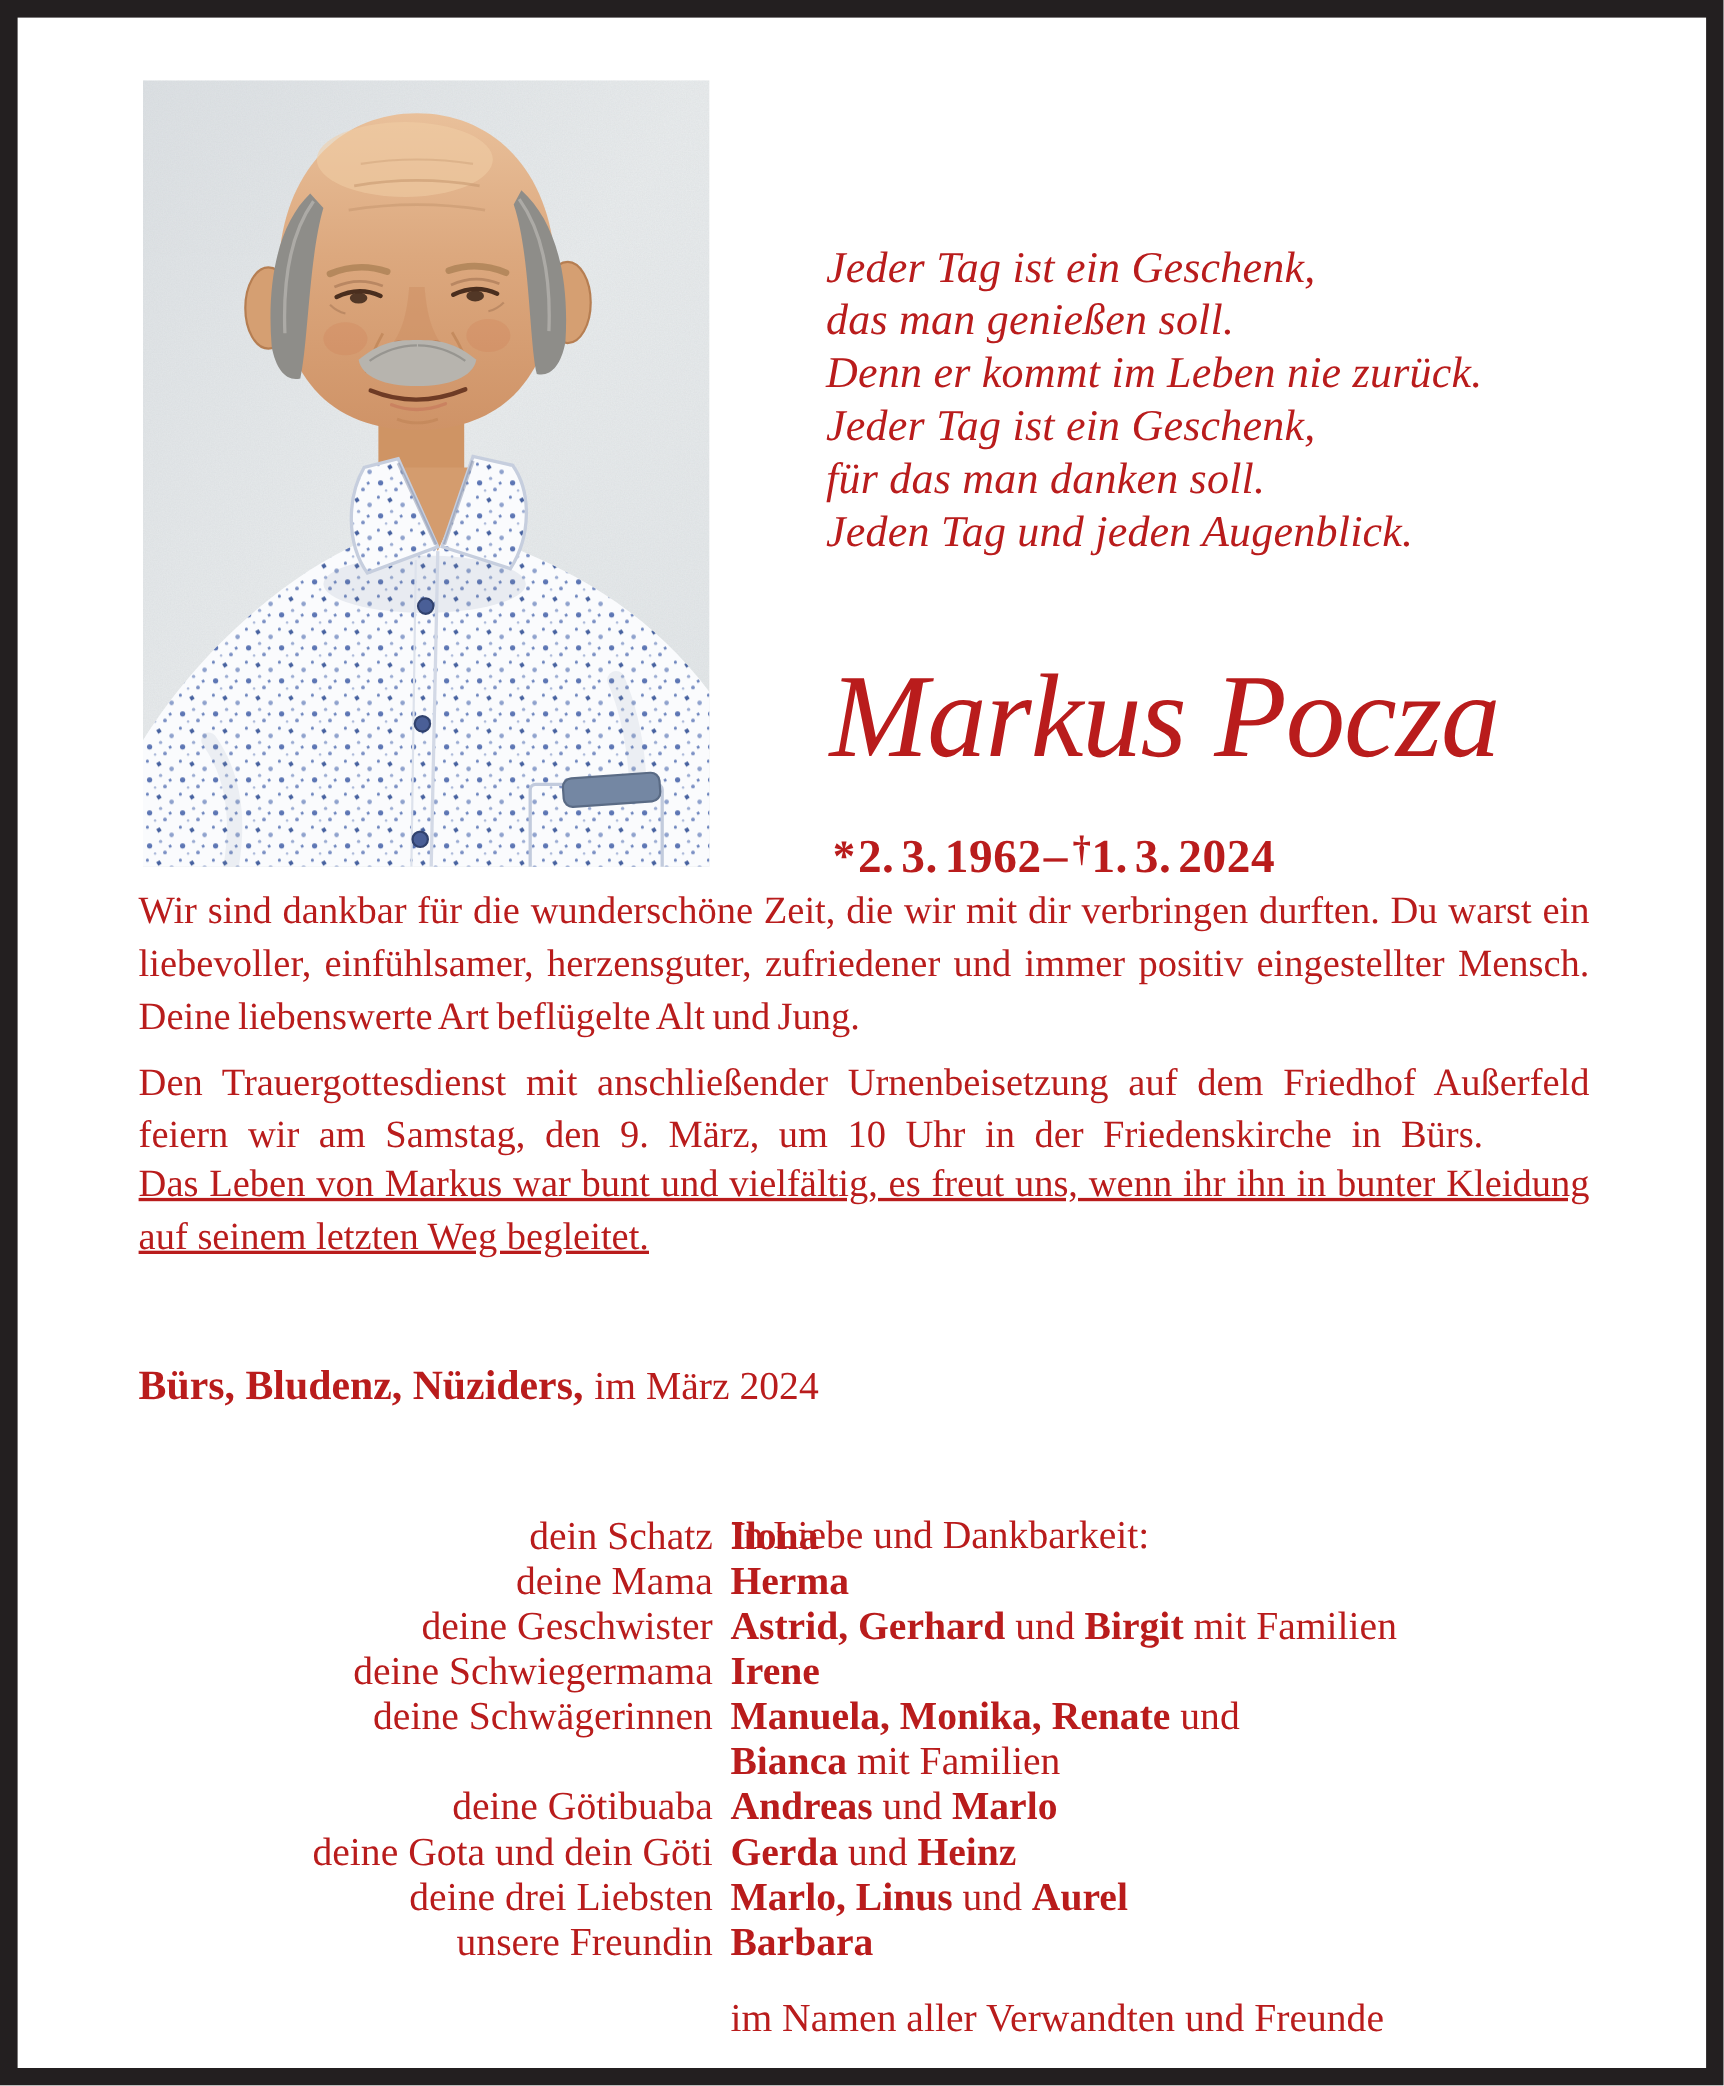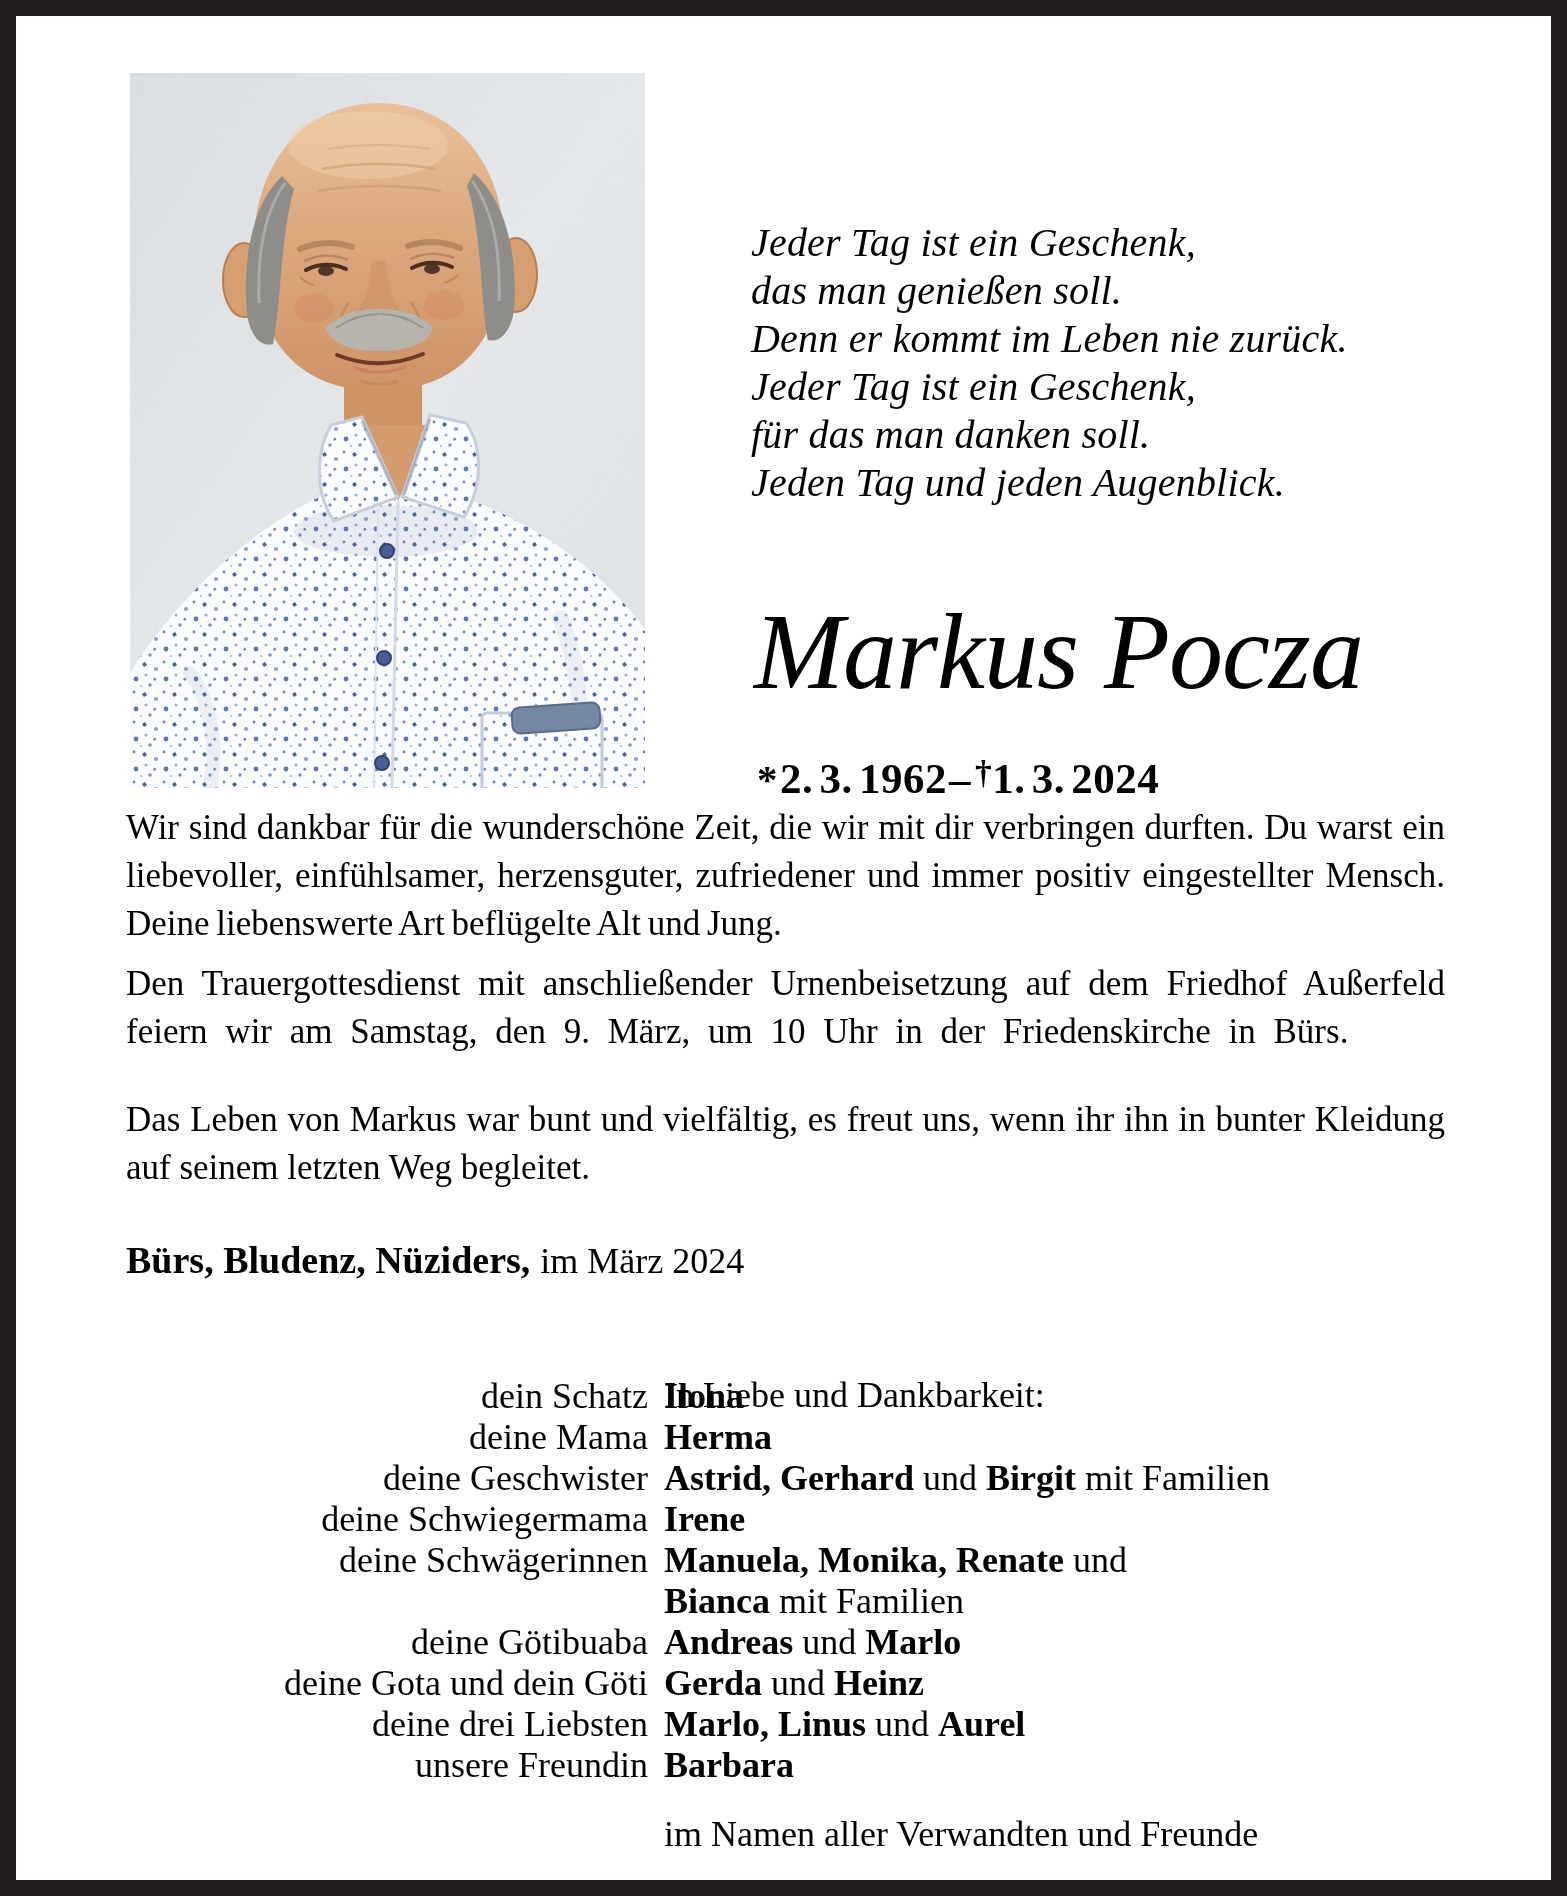--- a/index.html
+++ b/index.html
@@ -3,21 +3,21 @@
 <meta charset="utf-8">
 <style>
   html,body{margin:0;padding:0;background:#ffffff;}
   .page{
     position:relative;
     width:1567px;height:1896px;
     box-sizing:border-box;
     background:#ffffff;
     border:16px solid #231f20;
     font-family:"Liberation Serif","DejaVu Serif",serif;
-    color:#000000;
+    color:#b91c1c;
     overflow:hidden;
   }
   .content{position:absolute;inset:0;}
 
   .photo{position:absolute;left:114px;top:57px;width:515px;height:715px;margin:0;}
   .photo svg{display:block;width:100%;height:100%;}
 
   .poem{
     position:absolute;left:735px;top:203px;
     font-style:italic;font-size:40px;line-height:48px;
@@ -38,21 +38,21 @@
   .dates .star{font-size:.95em;margin-right:2px;}
   .dates .dagger{font-size:.78em;vertical-align:.28em;margin-left:2px;}
   .dates .sep{margin:0 2px;}
 
   .para{
     position:absolute;left:110px;width:1319px;margin:0;
     font-size:35px;line-height:48px;text-align:justify;
   }
   .para.p1{top:788px;word-spacing:-2px;}
   .para.p2{top:944px;word-spacing:9px;}
-  .para.p3{top:1080px;}
+  .para.p3{top:1036px;text-decoration:underline;}
 
   .place{
     position:absolute;left:110px;top:1220px;
     font-size:36px;line-height:48px;white-space:nowrap;
   }
   .place .places{font-weight:bold;font-size:38px;}
   .place .when{margin-left:10px;}
 
   .closing-heading{
     position:absolute;left:648px;top:1313px;

